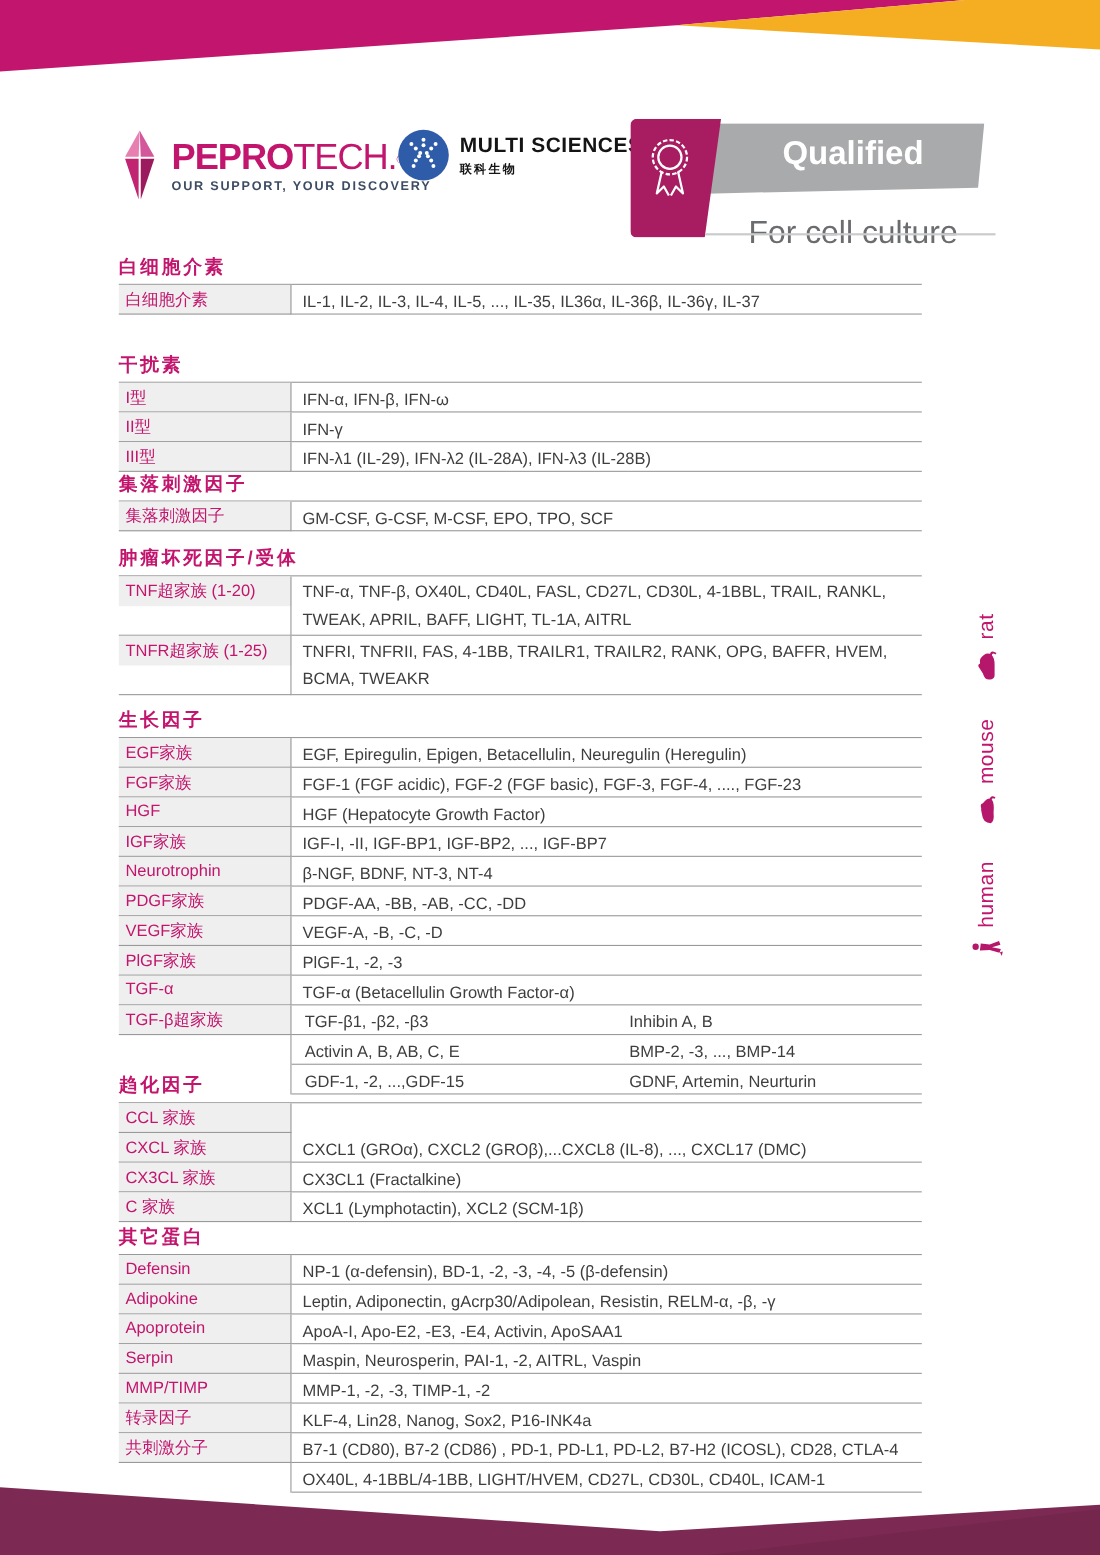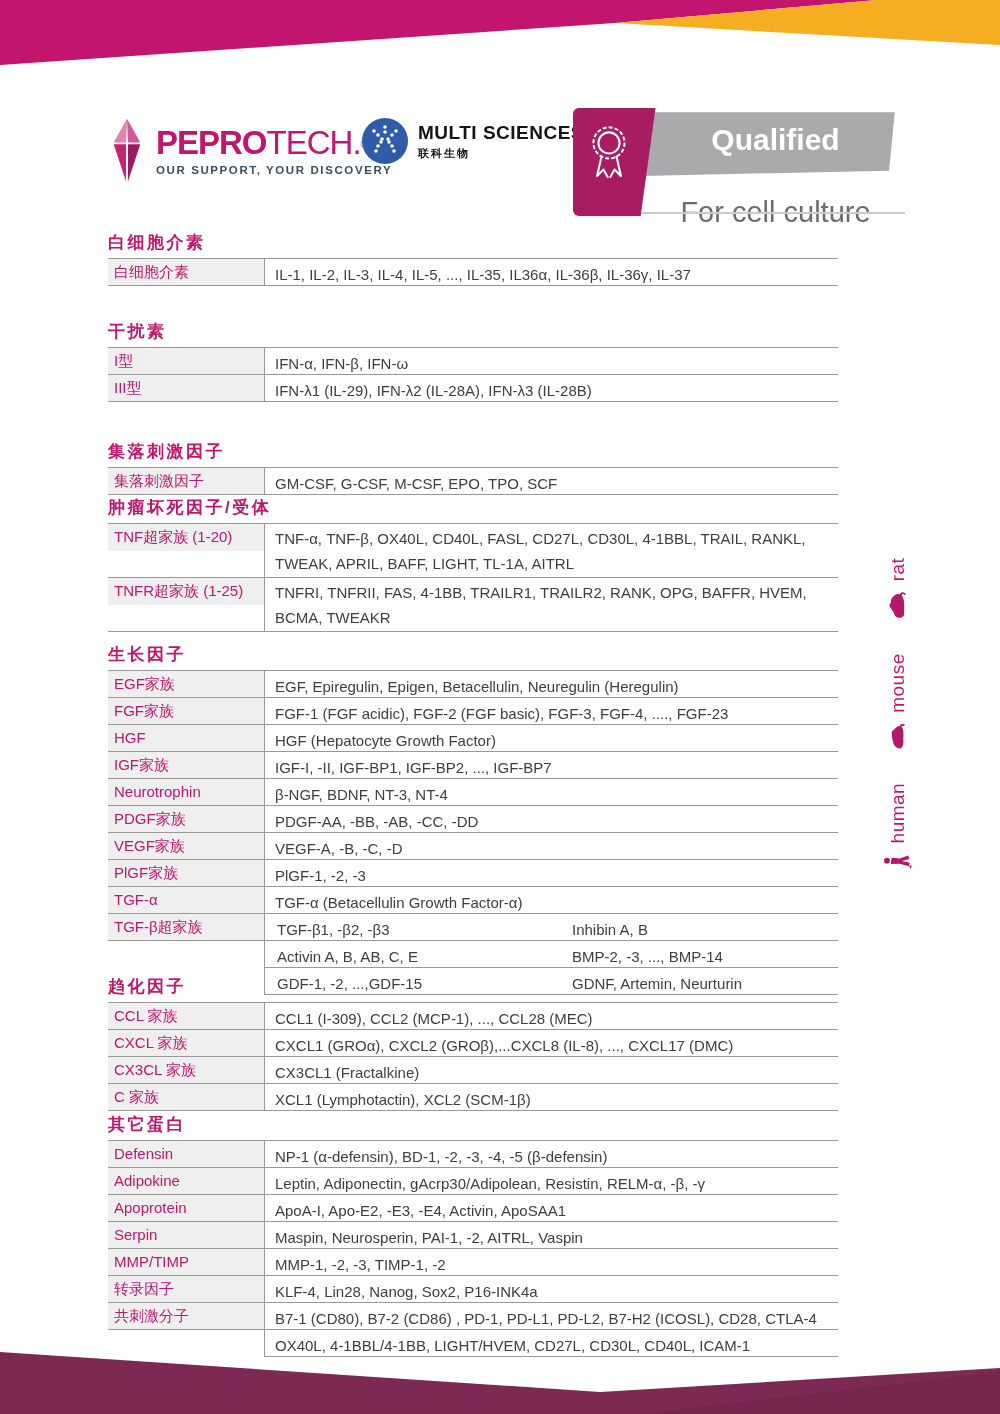--- a/index.html
+++ b/index.html
@@ -150,27 +150,31 @@
   </div>
 
   <div class="sec" style="top:320px">
     <div class="sec-title">干扰素</div>
     <div class="tbl">
       <div class="row">
         <div class="cell label">I型</div>
         <div class="cell value">IFN-α, IFN-β, IFN-ω</div>
       </div>
       <div class="row">
+        <div class="cell label">II型</div>
+        <div class="cell value">IFN-γ</div>
+      </div>
+      <div class="row">
         <div class="cell label">III型</div>
         <div class="cell value">IFN-λ1 (IL-29), IFN-λ2 (IL-28A), IFN-λ3 (IL-28B)</div>
       </div>
     </div>
   </div>
 
-  <div class="sec" style="top:440px">
+  <div class="sec" style="top:428px">
     <div class="sec-title">集落刺激因子</div>
     <div class="tbl">
       <div class="row">
         <div class="cell label">集落刺激因子</div>
         <div class="cell value">GM-CSF, G-CSF, M-CSF, EPO, TPO, SCF</div>
       </div>
     </div>
   </div>
 
   <div class="sec" style="top:496px">
@@ -254,21 +258,20 @@
         </div>
       </div>
     </div>
   </div>
 
   <div class="sec" style="top:975px">
     <div class="sec-title">趋化因子</div>
     <div class="tbl">
       <div class="row">
         <div class="cell label">CCL 家族</div>
-        <div class="cell value">CCL1 (I-309), CCL2 (MCP-1), ..., CCL28 (MEC)</div>
       </div>
       <div class="row">
         <div class="cell label">CXCL 家族</div>
         <div class="cell value">CXCL1 (GROα), CXCL2 (GROβ),...CXCL8 (IL-8), ..., CXCL17 (DMC)</div>
       </div>
       <div class="row">
         <div class="cell label">CX3CL 家族</div>
         <div class="cell value">CX3CL1 (Fractalkine)</div>
       </div>
       <div class="row">

